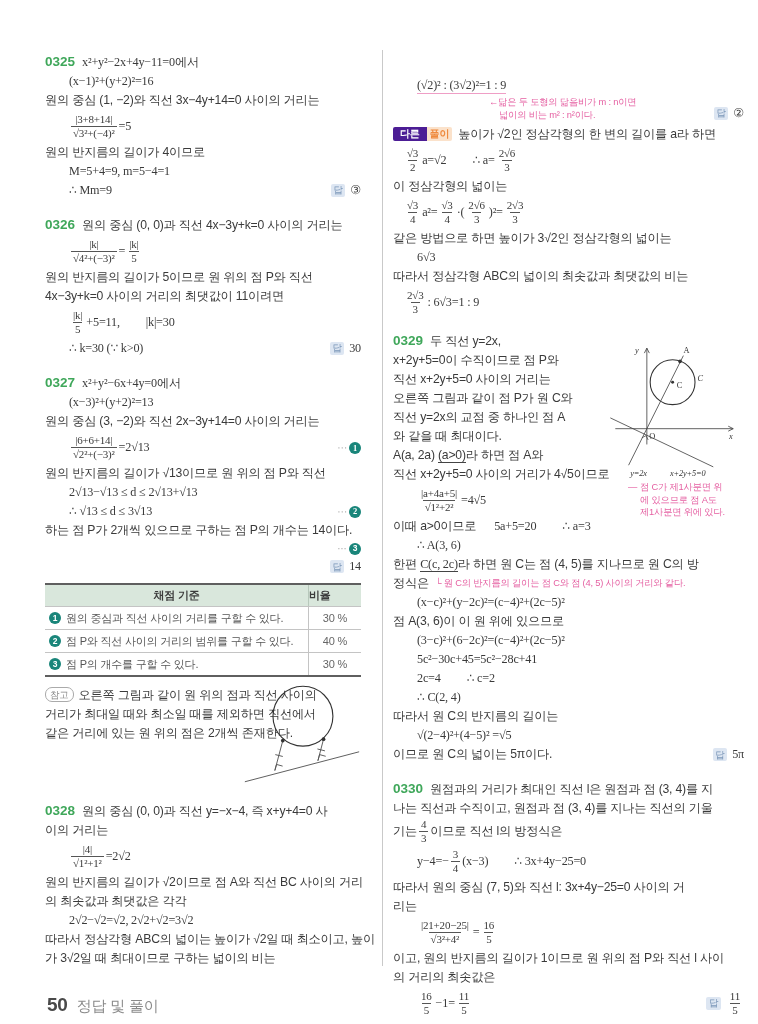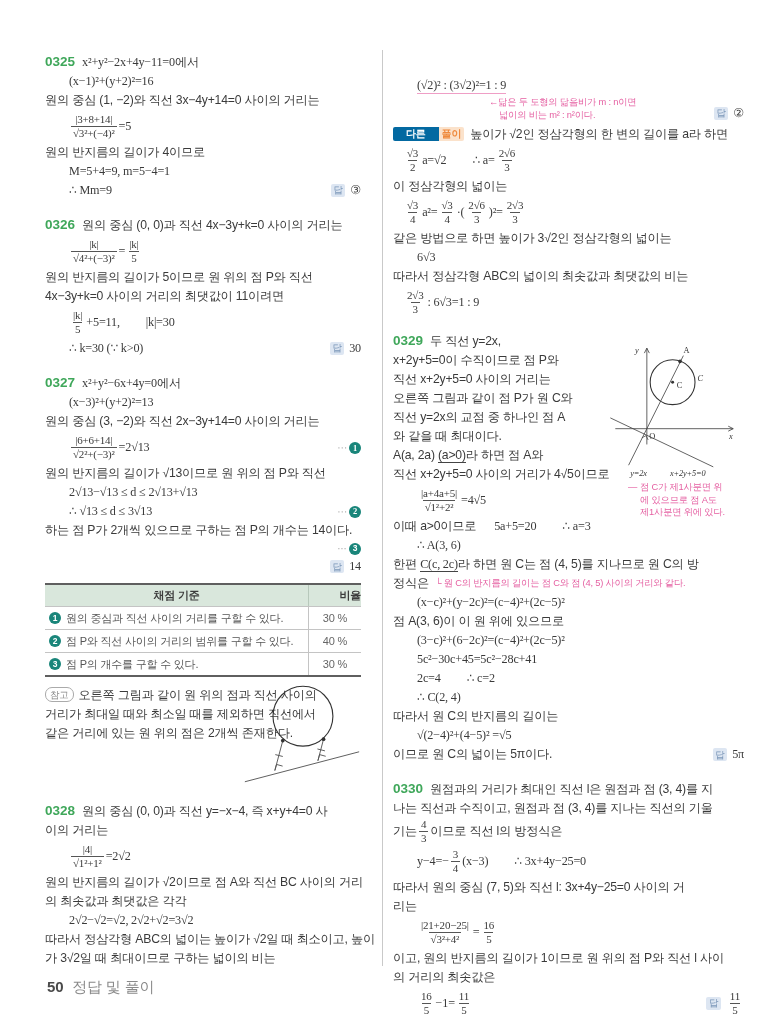--- a/index.html
+++ b/index.html
@@ -27,45 +27,45 @@
   .cn{width:12px;height:12px;border-radius:50%;background:#19857a;color:#fff;font-size:8.5px;font-weight:bold;
       display:inline-flex;align-items:center;justify-content:center;}
   .ansrow{display:flex;justify-content:flex-end;align-items:center;gap:5px;line-height:19px;}
   .ansin{display:flex;align-items:center;gap:5px;margin-left:auto;}
   .ab{background:#dde6f2;color:#7b96b8;font-size:9.5px;padding:0 2.5px;border-radius:2px;height:13px;
       display:inline-flex;align-items:center;}
   .av{font-family:"Liberation Serif","DejaVu Serif",serif;}
   .gtbl{border-top:2px solid #5f5f5f;border-bottom:2px solid #5f5f5f;margin:7px 0 9px;font-size:11px;}
   .gh{display:flex;background:#d9e7dc;}
   .gh .c1{flex:1;text-align:center;font-weight:bold;color:#3c3c3c;padding:3px 0;}
-  .gh .c2{width:52px;text-align:right;font-weight:bold;color:#3c3c3c;padding:3px 0;border-left:1px solid #b7c8bb;}
+  .gh .c2{width:52px;text-align:left;font-weight:bold;color:#3c3c3c;padding:3px 0;border-left:1px solid #b7c8bb;}
   .gr{display:flex;border-top:1px solid #c4c4c4;}
   .gr .c1{flex:1;padding:3.5px 4px;display:flex;align-items:center;gap:5px;color:#555;}
   .gr .c2{width:52px;border-left:1px solid #c4c4c4;display:flex;align-items:center;justify-content:center;color:#666;}
   .nb{display:inline-block;border:1px solid #aaa;border-radius:7px;font-size:9.5px;color:#888;
       padding:0 4px;line-height:13px;margin-right:5px;vertical-align:1px;}
   .noteblock{position:relative;min-height:100px;}
   .notefig{position:absolute;right:0;top:-4px;}
   .notetext .line{line-height:18px;}
   .altb{display:inline-flex;font-size:10px;line-height:14px;margin-right:6px;vertical-align:1px;}
-  .altb .a1{background:#0369a1;color:#fff;padding:0 13px;border-radius:2px 0 0 2px;font-weight:bold;}
+  .altb .a1{background:#4c1d95;color:#fff;padding:0 7px;border-radius:2px 0 0 2px;font-weight:bold;}
   .altb .a2{background:#fbe2cb;color:#ef8a3d;padding:0 3px;border-radius:0 2px 2px 0;font-weight:bold;}
   .pk{color:#e560a2;font-size:9.3px;line-height:12.5px;white-space:nowrap;}
   .pul{border-bottom:1.2px solid #ef9ec6;padding-bottom:1px;}
   .ul{border-bottom:1px solid #444;}
   .contnote{margin-left:96px;margin-top:1px;position:relative;}
   .contnote .ansin{position:absolute;right:0;bottom:0;}
   #fig329{float:right;width:137px;margin-left:4px;margin-top:-2px;}
   .p329wrap{position:relative;}
   .pknote{position:absolute;right:0;top:150px;width:104px;}
   .pknote .dash{position:absolute;left:-12px;top:0;}
   svg text{font-family:"Liberation Serif","DejaVu Serif",serif;font-size:10px;fill:#333;}
   svg text.it{font-style:italic;}
   #footer{position:absolute;left:47px;top:978px;display:flex;align-items:baseline;gap:9px;}
-  #footer .fpn{font-size:15px;font-weight:bold;color:#4a4a4a;}
+  #footer .fpn{font-size:19px;font-weight:bold;color:#4a4a4a;margin-top:16px;}
   #footer .fpl{font-size:15px;color:#8a8a8a;}
   .flexline{display:flex;align-items:center;white-space:nowrap;}
 </style>
 </head>
 <body>
 
 <div id="page">
   <div id="divider"></div>
 
   <div id="col-left" class="col">

